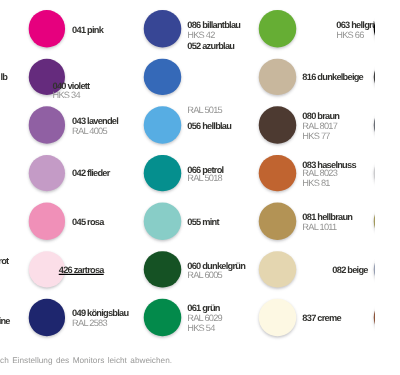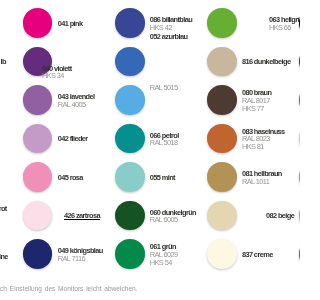--- a/index.html
+++ b/index.html
@@ -58,39 +58,42 @@
     </div>
     <div class="dot" style="left: 22.9px; top: 123.5px; width: 29.6px; height: 29.6px; background: rgb(196, 155, 198);"></div>
     <div class="lblbox" style="left: 57.7px; top: 124.5px; height: 29.6px;">
       <div class="l1">042 flieder</div>
     </div>
     <div class="dot" style="left: 22.9px; top: 162px; width: 29.6px; height: 29.6px; background: rgb(240, 144, 184);"></div>
     <div class="lblbox" style="left: 57.7px; top: 163px; height: 29.6px;">
       <div class="l1">045 rosa</div>
     </div>
     <div class="dot" style="left: 22.9px; top: 200.5px; width: 29.6px; height: 29.6px; background: rgb(251, 222, 232);"></div>
-    <div class="lblbox" style="left: 64px; top: 201.5px; height: 29.6px; text-decoration: underline;">
+    <div class="lblbox" style="left: 47px; top: 201.5px; height: 29.6px; text-decoration: underline;">
       <div class="l1">426 zartrosa</div>
     </div>
     <div class="dot" style="left: 22.9px; top: 239.1px; width: 29.6px; height: 29.6px; background: rgb(30, 38, 110);"></div>
     <div class="lblbox" style="left: 57.7px; top: 240.1px; height: 29.6px;">
       <div class="l1">049 königsblau</div>
-      <div class="l2">RAL 7116</div>
+      <div class="l2">RAL 2583</div>
     </div>
     <div class="dot" style="left: 115px; top: 8px; width: 29.6px; height: 29.6px; background: rgb(55, 70, 149);"></div>
     <div class="lblbox" style="left: 149.8px; top: 9px; height: 29.6px;">
       <div class="l1">086 billantblau</div>
       <div class="l2">HKS 42</div>
     </div>
     <div class="dot" style="left: 115px; top: 46.5px; width: 29.6px; height: 29.6px; background: rgb(53, 105, 184);"></div>
     <div class="lblbox" style="left: 149.8px; top: 47.5px; height: 29.6px; gap: 44px;">
       <div class="l1">052 azurblau</div>
       <div class="l2">RAL 5015</div>
     </div>
     <div class="dot" style="left: 115px; top: 85px; width: 29.6px; height: 29.6px; background: rgb(87, 173, 227);"></div>
+    <div class="lblbox" style="left: 149.8px; top: 86px; height: 29.6px;">
+      <div class="l1">056 hellblau</div>
+    </div>
     <div class="dot" style="left: 115px; top: 123.5px; width: 29.6px; height: 29.6px; background: rgb(5, 143, 142);"></div>
     <div class="lblbox" style="left: 149.8px; top: 124.5px; height: 29.6px; justify-content: center;">
       <div class="l1">066 petrol</div>
       <div class="l2">RAL 5018</div>
     </div>
     <div class="dot" style="left: 115px; top: 162px; width: 29.6px; height: 29.6px; background: rgb(136, 205, 199);"></div>
     <div class="lblbox" style="left: 149.8px; top: 163px; height: 29.6px;">
       <div class="l1">055 mint</div>
     </div>
     <div class="dot" style="left: 115px; top: 200.5px; width: 29.6px; height: 29.6px; background: rgb(21, 82, 36);"></div>

